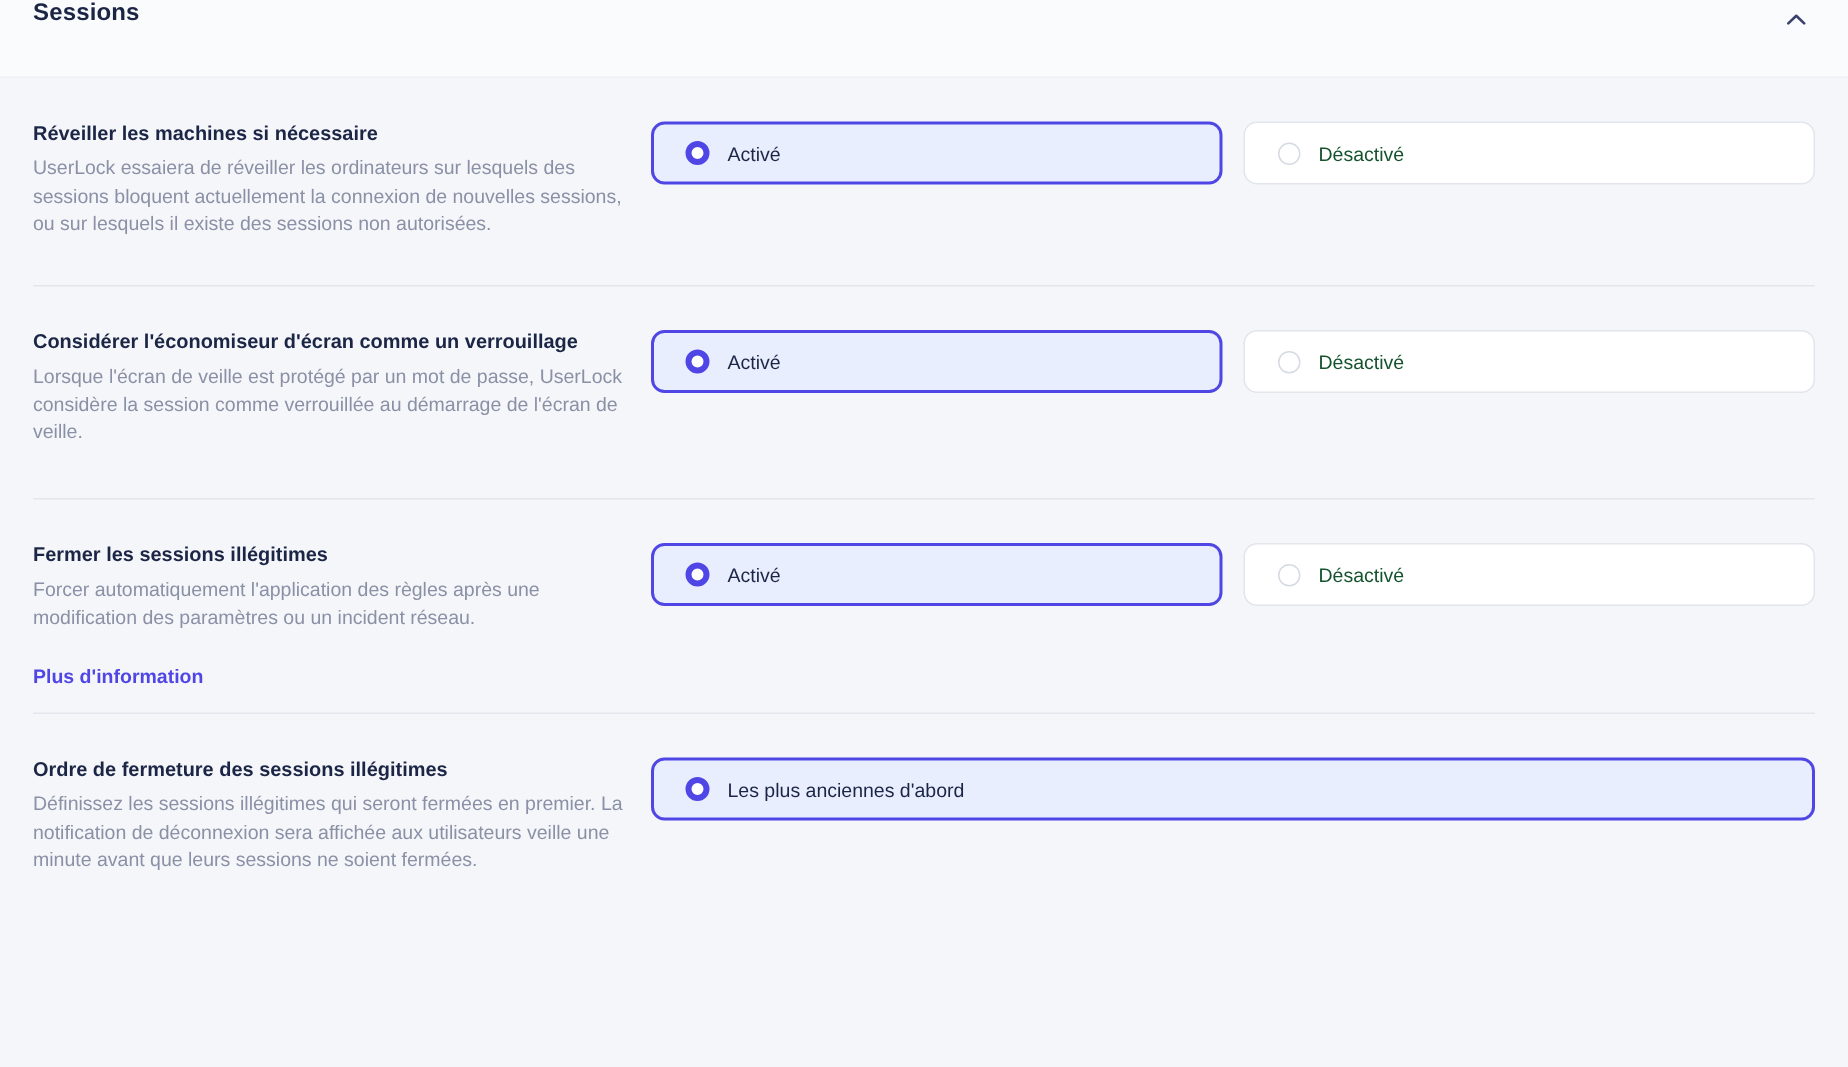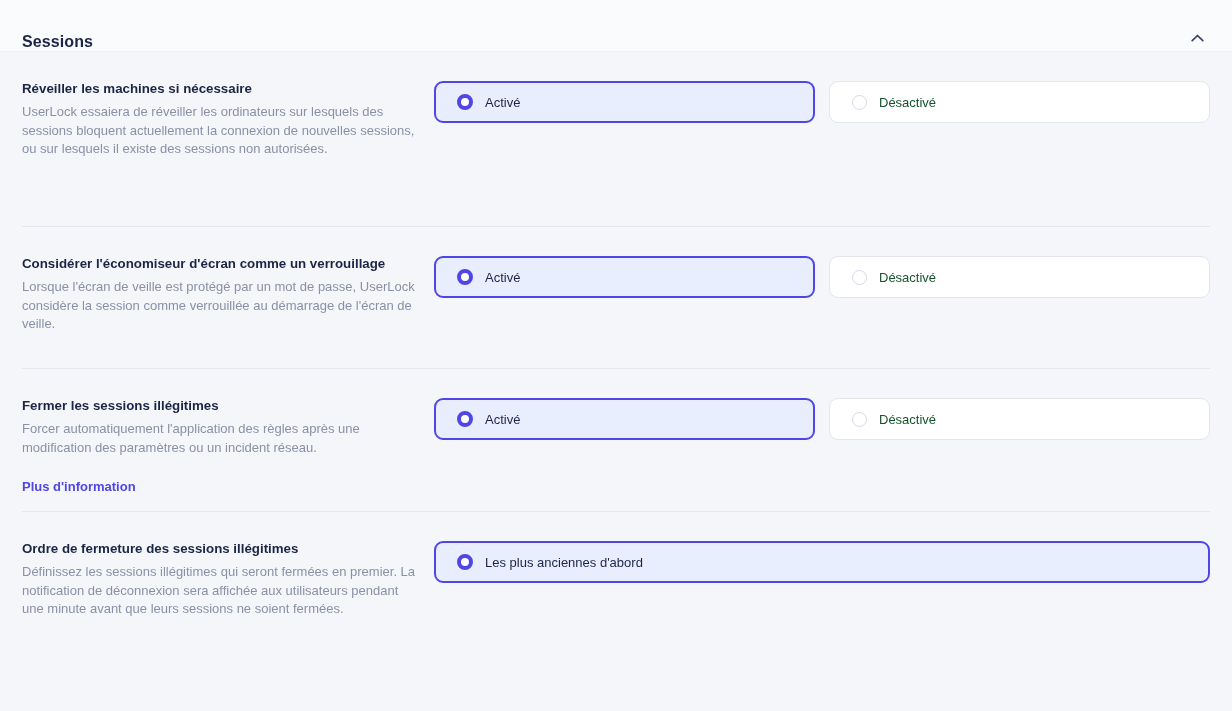--- a/index.html
+++ b/index.html
@@ -21,21 +21,21 @@
     width: 1232px;
     height: 711px;
     background: linear-gradient(#fafbfc 0px, #fafbfc 52px, #f5f6f9 52px, #f5f6f9 711px);
     position: relative;
   }
 
   
   .panel-header {
     height: 52px;
     display: flex;
-    align-items: flex-end;
+    align-items: flex-start;
     justify-content: space-between;
     padding: 0 22px;
     background: #fafbfc;
     border-bottom: 1px solid #eef0f4;
   }
 
   .panel-title {
     font-size: 16px;
     font-weight: bold;
     color: #1b2545;
@@ -61,21 +61,21 @@
     display: flex;
     align-items: flex-start;
     padding-top: 28px;
   }
 
   .setting-row.has-divider {
     border-top: 1px solid #e3e6ed;
   }
 
   .row-1 { min-height: 138px; }
-  .row-2 { min-height: 142px; margin-top: 36px; }
+  .row-2 { min-height: 142px; }
   .row-3 { min-height: 143px; }
   .row-4 { min-height: 120px; }
 
   .setting-info {
     width: 412px;
     flex: 0 0 412px;
     padding-right: 18px;
   }
 
   .setting-label {
@@ -217,21 +217,21 @@
         <div class="option">
           <span class="radio"></span>
           <span class="option-label">Désactivé</span>
         </div>
       </div>
     </div>
 
     <div class="setting-row row-4 has-divider">
       <div class="setting-info">
         <div class="setting-label">Ordre de fermeture des sessions illégitimes</div>
-        <div class="setting-desc">Définissez les sessions illégitimes qui seront fermées en premier. La notification de déconnexion sera affichée aux utilisateurs pendant une minute avant que leurs sessions ne soient fermées.</div>
+        <div class="setting-desc">Définissez les sessions illégitimes qui seront fermées en premier. La notification de déconnexion sera affichée aux utilisateurs veille une minute avant que leurs sessions ne soient fermées.</div>
       </div>
       <div class="options">
         <div class="option selected">
           <span class="radio"></span>
           <span class="option-label">Les plus anciennes d'abord</span>
         </div>
       </div>
     </div>
 
   </div>

